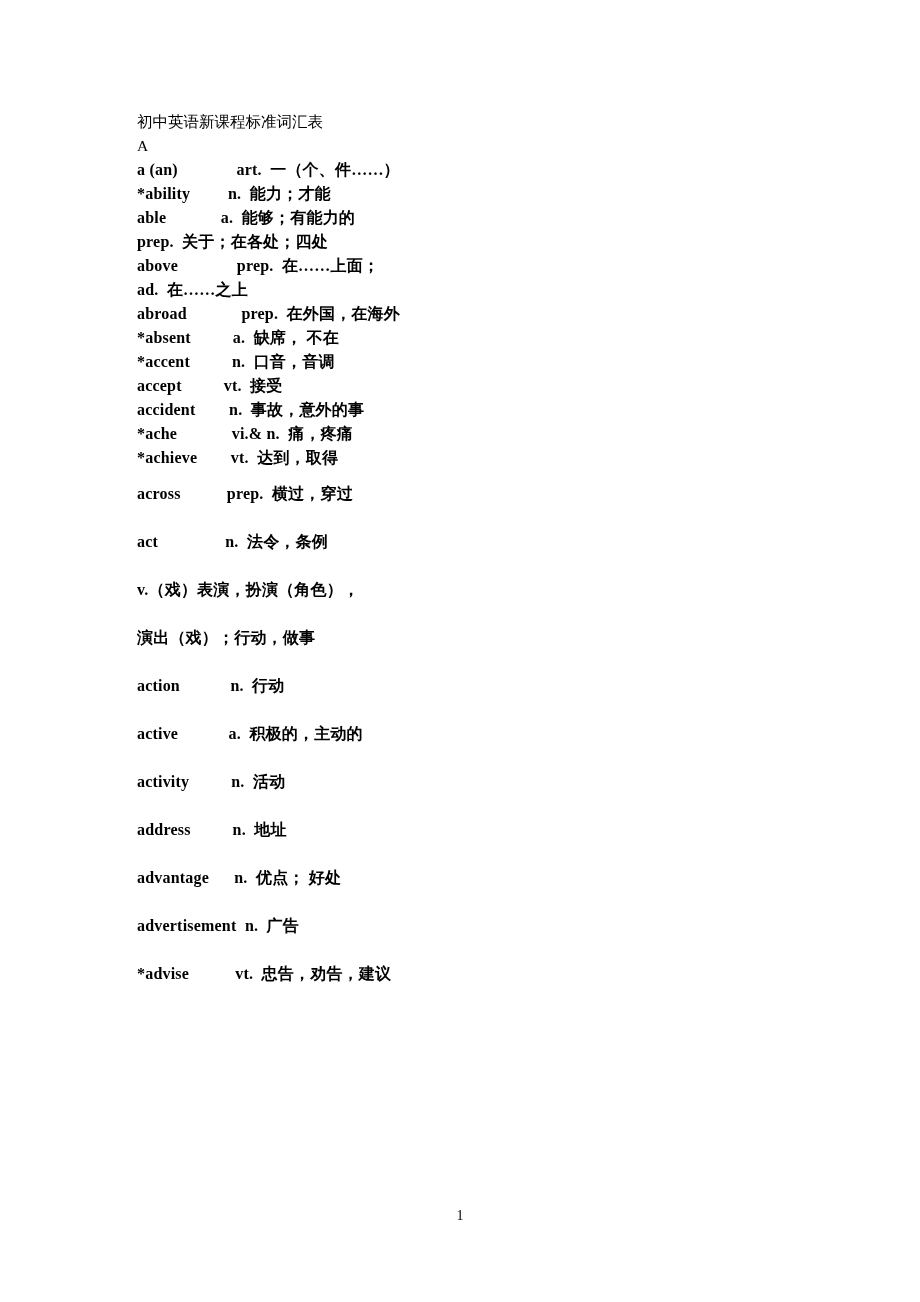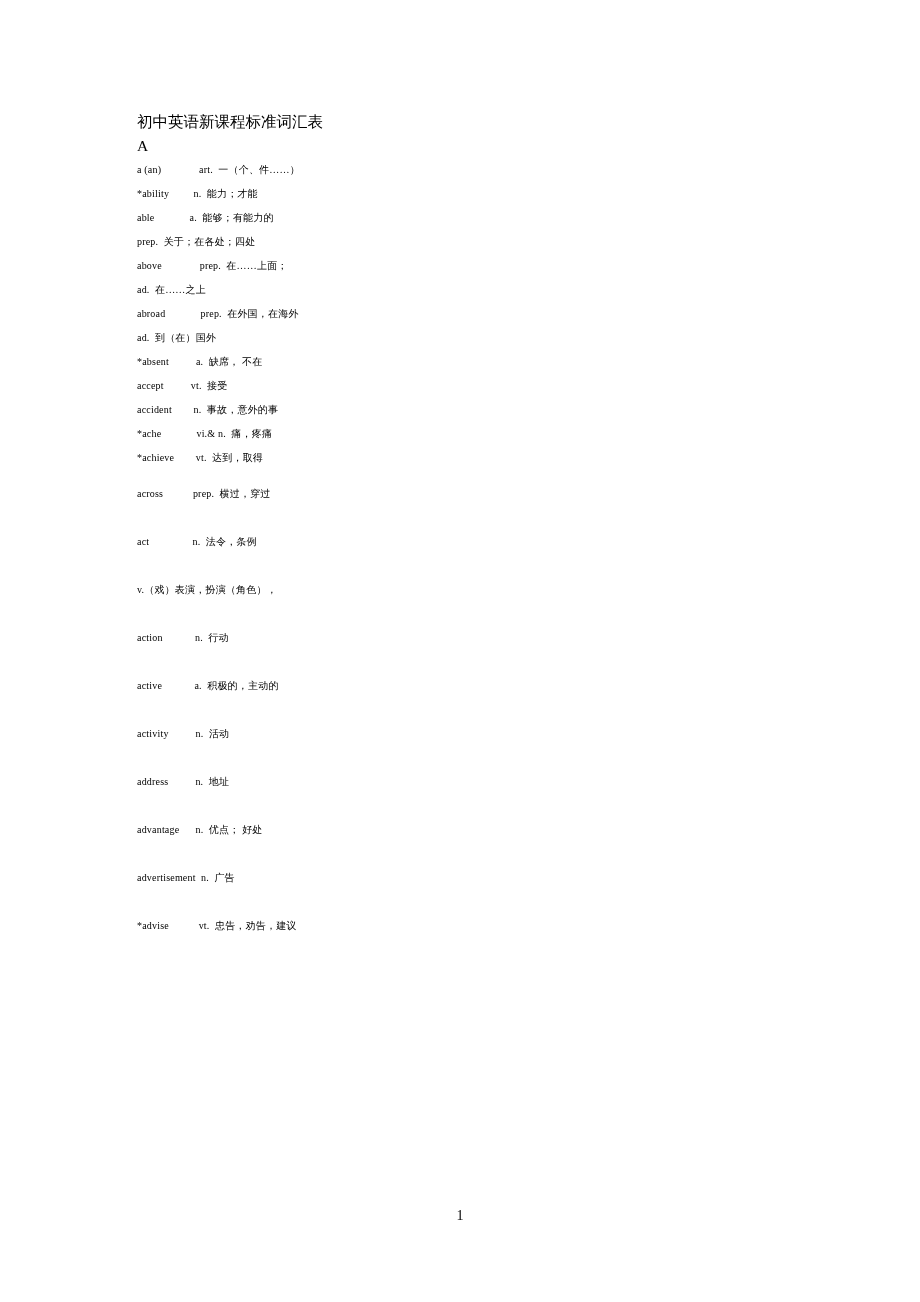--- a/index.html
+++ b/index.html
@@ -21,24 +21,25 @@
     height: 1302px;
     box-sizing: border-box;
   }
   .content {
     position: absolute;
     left: 137px;
     top: 110px;
     width: 680px;
   }
   .line {
-    font-size: 10px;
+    font-size: 16px;
     line-height: 24px;
     white-space: pre;
     letter-spacing: 0.2px;
+    font-weight: bold;
   }
   .line.spaced {
     line-height: 48px;
   }
   .word {
     display: inline-block;
   }
   .title {
     font-size: 15.5px;
     line-height: 24px;
@@ -68,32 +69,33 @@
     <div class="letter-head">A</div>
 
     <div>
       <div class="line"><span class="word">a (an)</span><span>              </span><span>art.  一（个、件……）</span></div>
       <div class="line"><span class="word">*ability</span><span>         </span><span>n.  能力；才能</span></div>
       <div class="line"><span class="word">able</span><span>             </span><span>a.  能够；有能力的</span></div>
       <div class="line"><span>prep.  关于；在各处；四处</span></div>
       <div class="line"><span class="word">above</span><span>              </span><span>prep.  在……上面；</span></div>
       <div class="line"><span>ad.  在……之上</span></div>
       <div class="line"><span class="word">abroad</span><span>             </span><span>prep.  在外国，在海外</span></div>
-      <div class="line"><span>ad.  到（在）国外</span></div>
       <div class="line"><span class="word">*absent</span><span>          </span><span>a.  缺席， 不在</span></div>
+      <div class="line"><span class="word">*accent</span><span>          </span><span>n.  口音，音调</span></div>
       <div class="line"><span class="word">accept</span><span>          </span><span>vt.  接受</span></div>
       <div class="line"><span class="word">accident</span><span>        </span><span>n.  事故，意外的事</span></div>
       <div class="line"><span class="word">*ache</span><span>             </span><span>vi.&amp; n.  痛，疼痛</span></div>
       <div class="line"><span class="word">*achieve</span><span>        </span><span>vt.  达到，取得</span></div>
     </div>
 
     <div>
       <div class="line spaced"><span class="word">across</span><span>           </span><span>prep.  横过，穿过</span></div>
       <div class="line spaced"><span class="word">act</span><span>                </span><span>n.  法令，条例</span></div>
       <div class="line spaced"><span>v.（戏）表演，扮演（角色），</span></div>
+      <div class="line spaced"><span>演出（戏）；行动，做事</span></div>
       <div class="line spaced"><span class="word">action</span><span>            </span><span>n.  行动</span></div>
       <div class="line spaced"><span class="word">active</span><span>            </span><span>a.  积极的，主动的</span></div>
       <div class="line spaced"><span class="word">activity</span><span>          </span><span>n.  活动</span></div>
       <div class="line spaced"><span class="word">address</span><span>          </span><span>n.  地址</span></div>
       <div class="line spaced"><span class="word">advantage</span><span>      </span><span>n.  优点； 好处</span></div>
       <div class="line spaced"><span class="word">advertisement</span><span>  </span><span>n.  广告</span></div>
       <div class="line spaced"><span class="word">*advise</span><span>           </span><span>vt.  忠告，劝告，建议</span></div>
     </div>
 
   </div>

